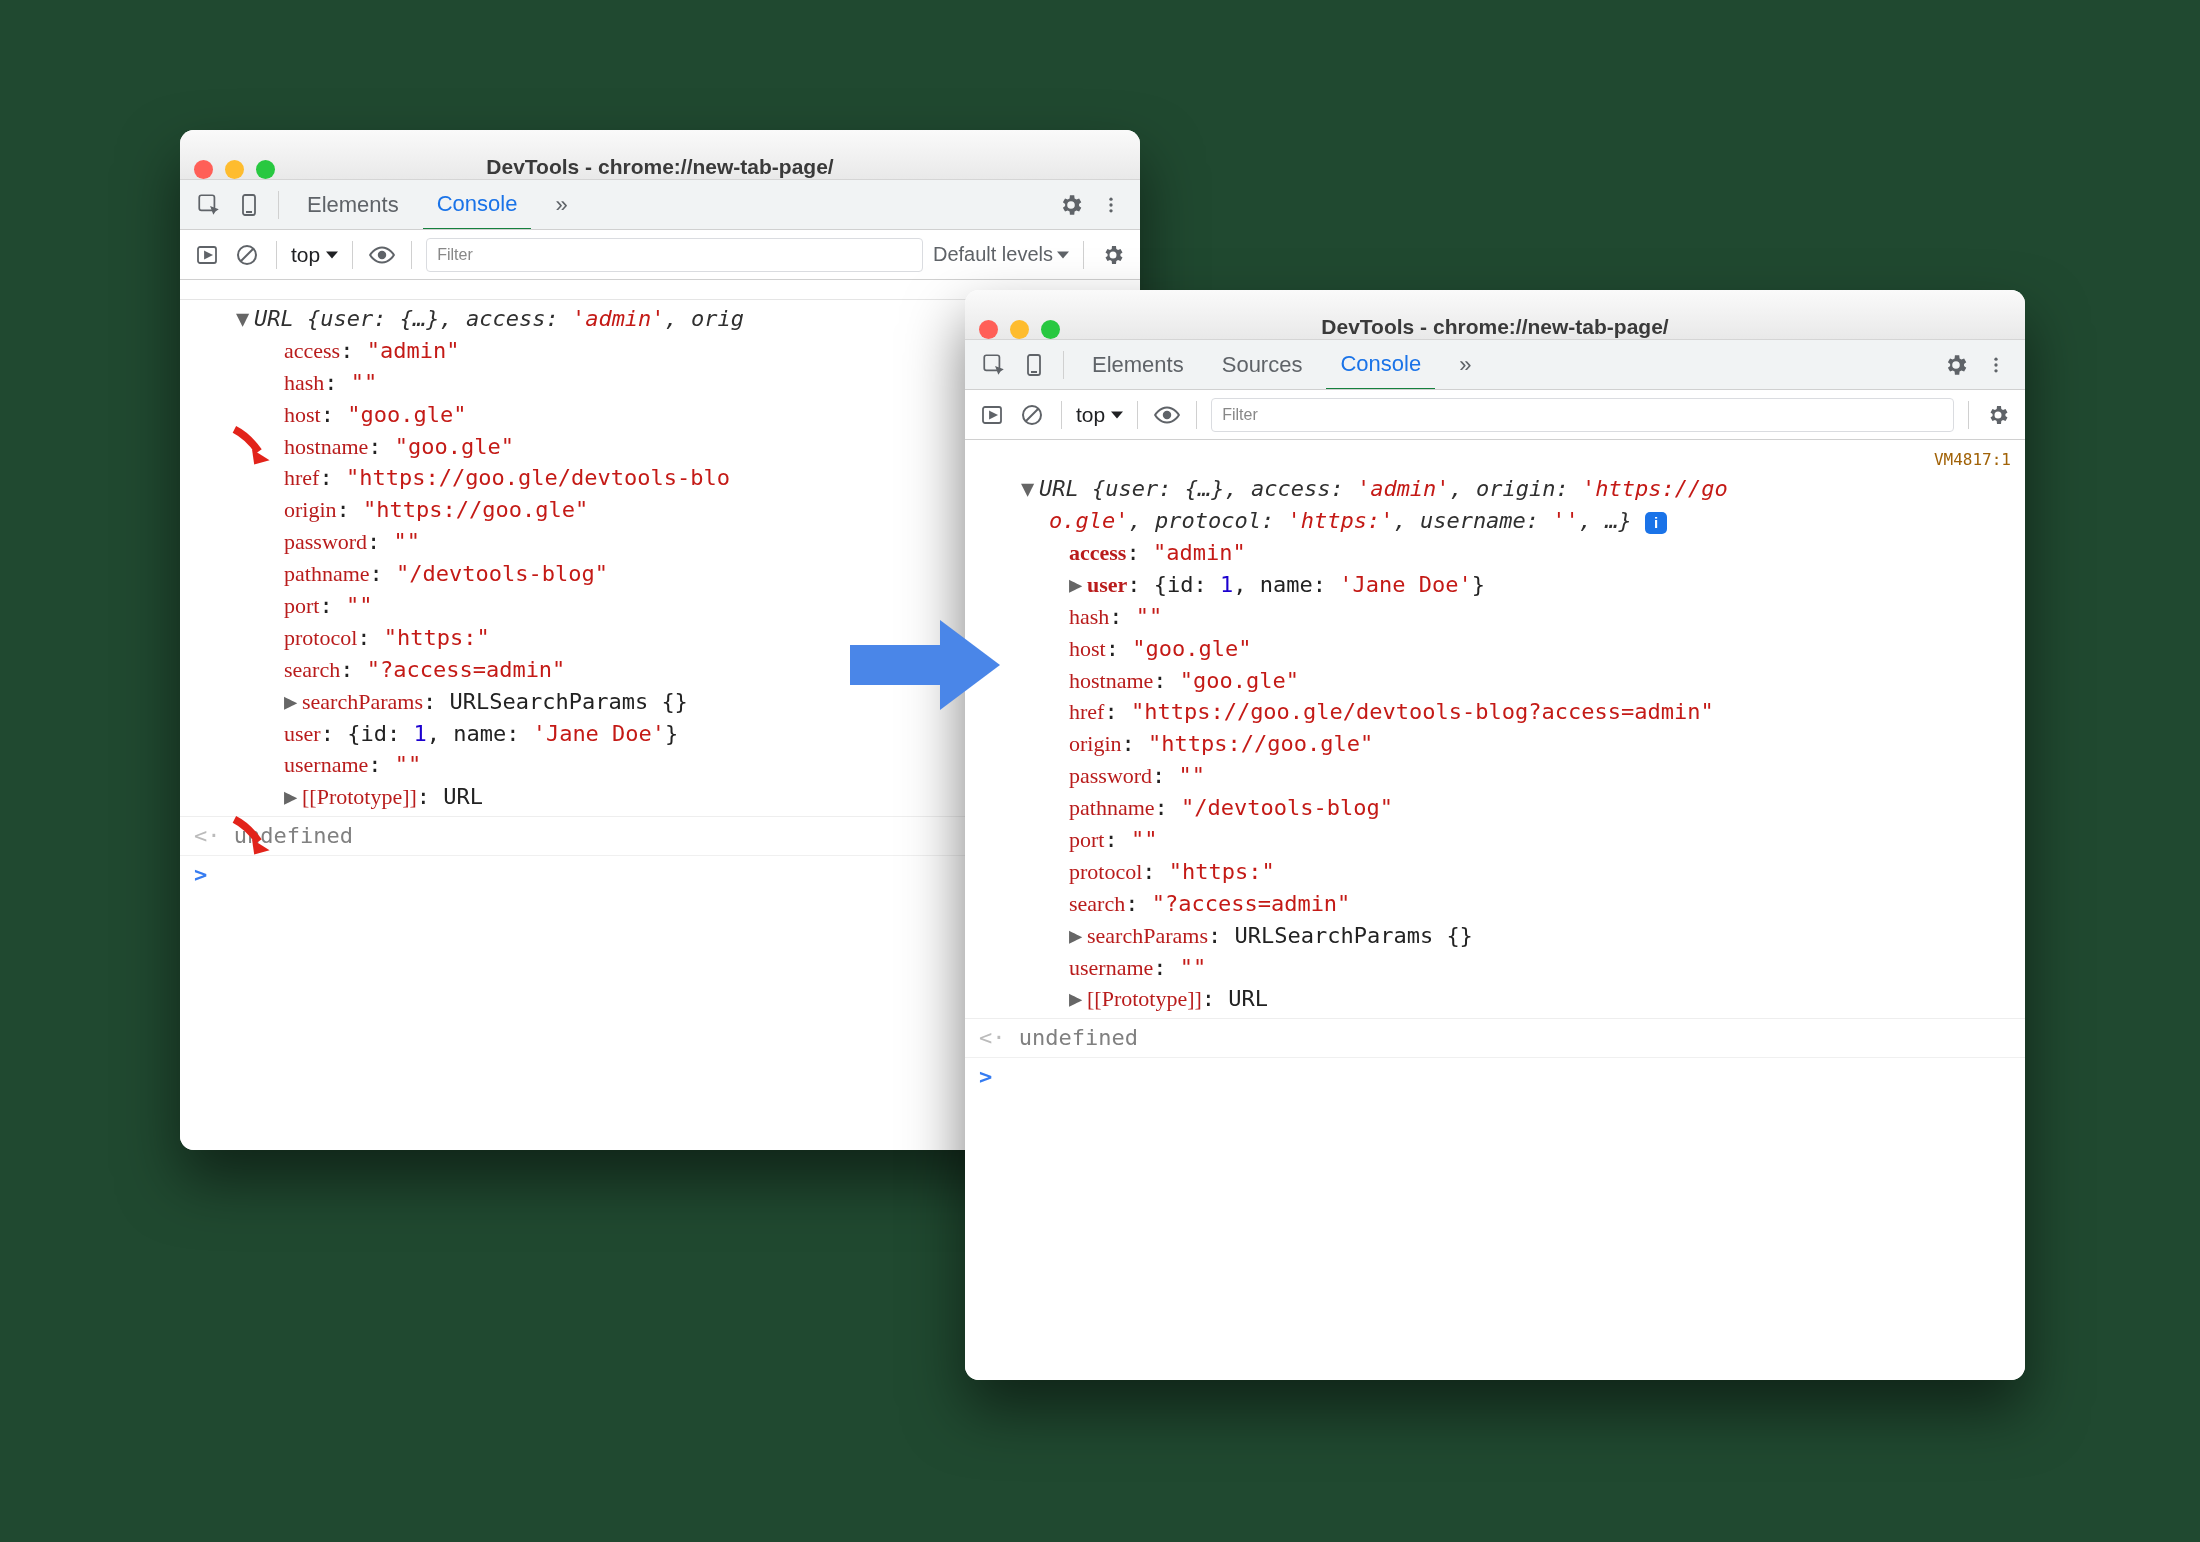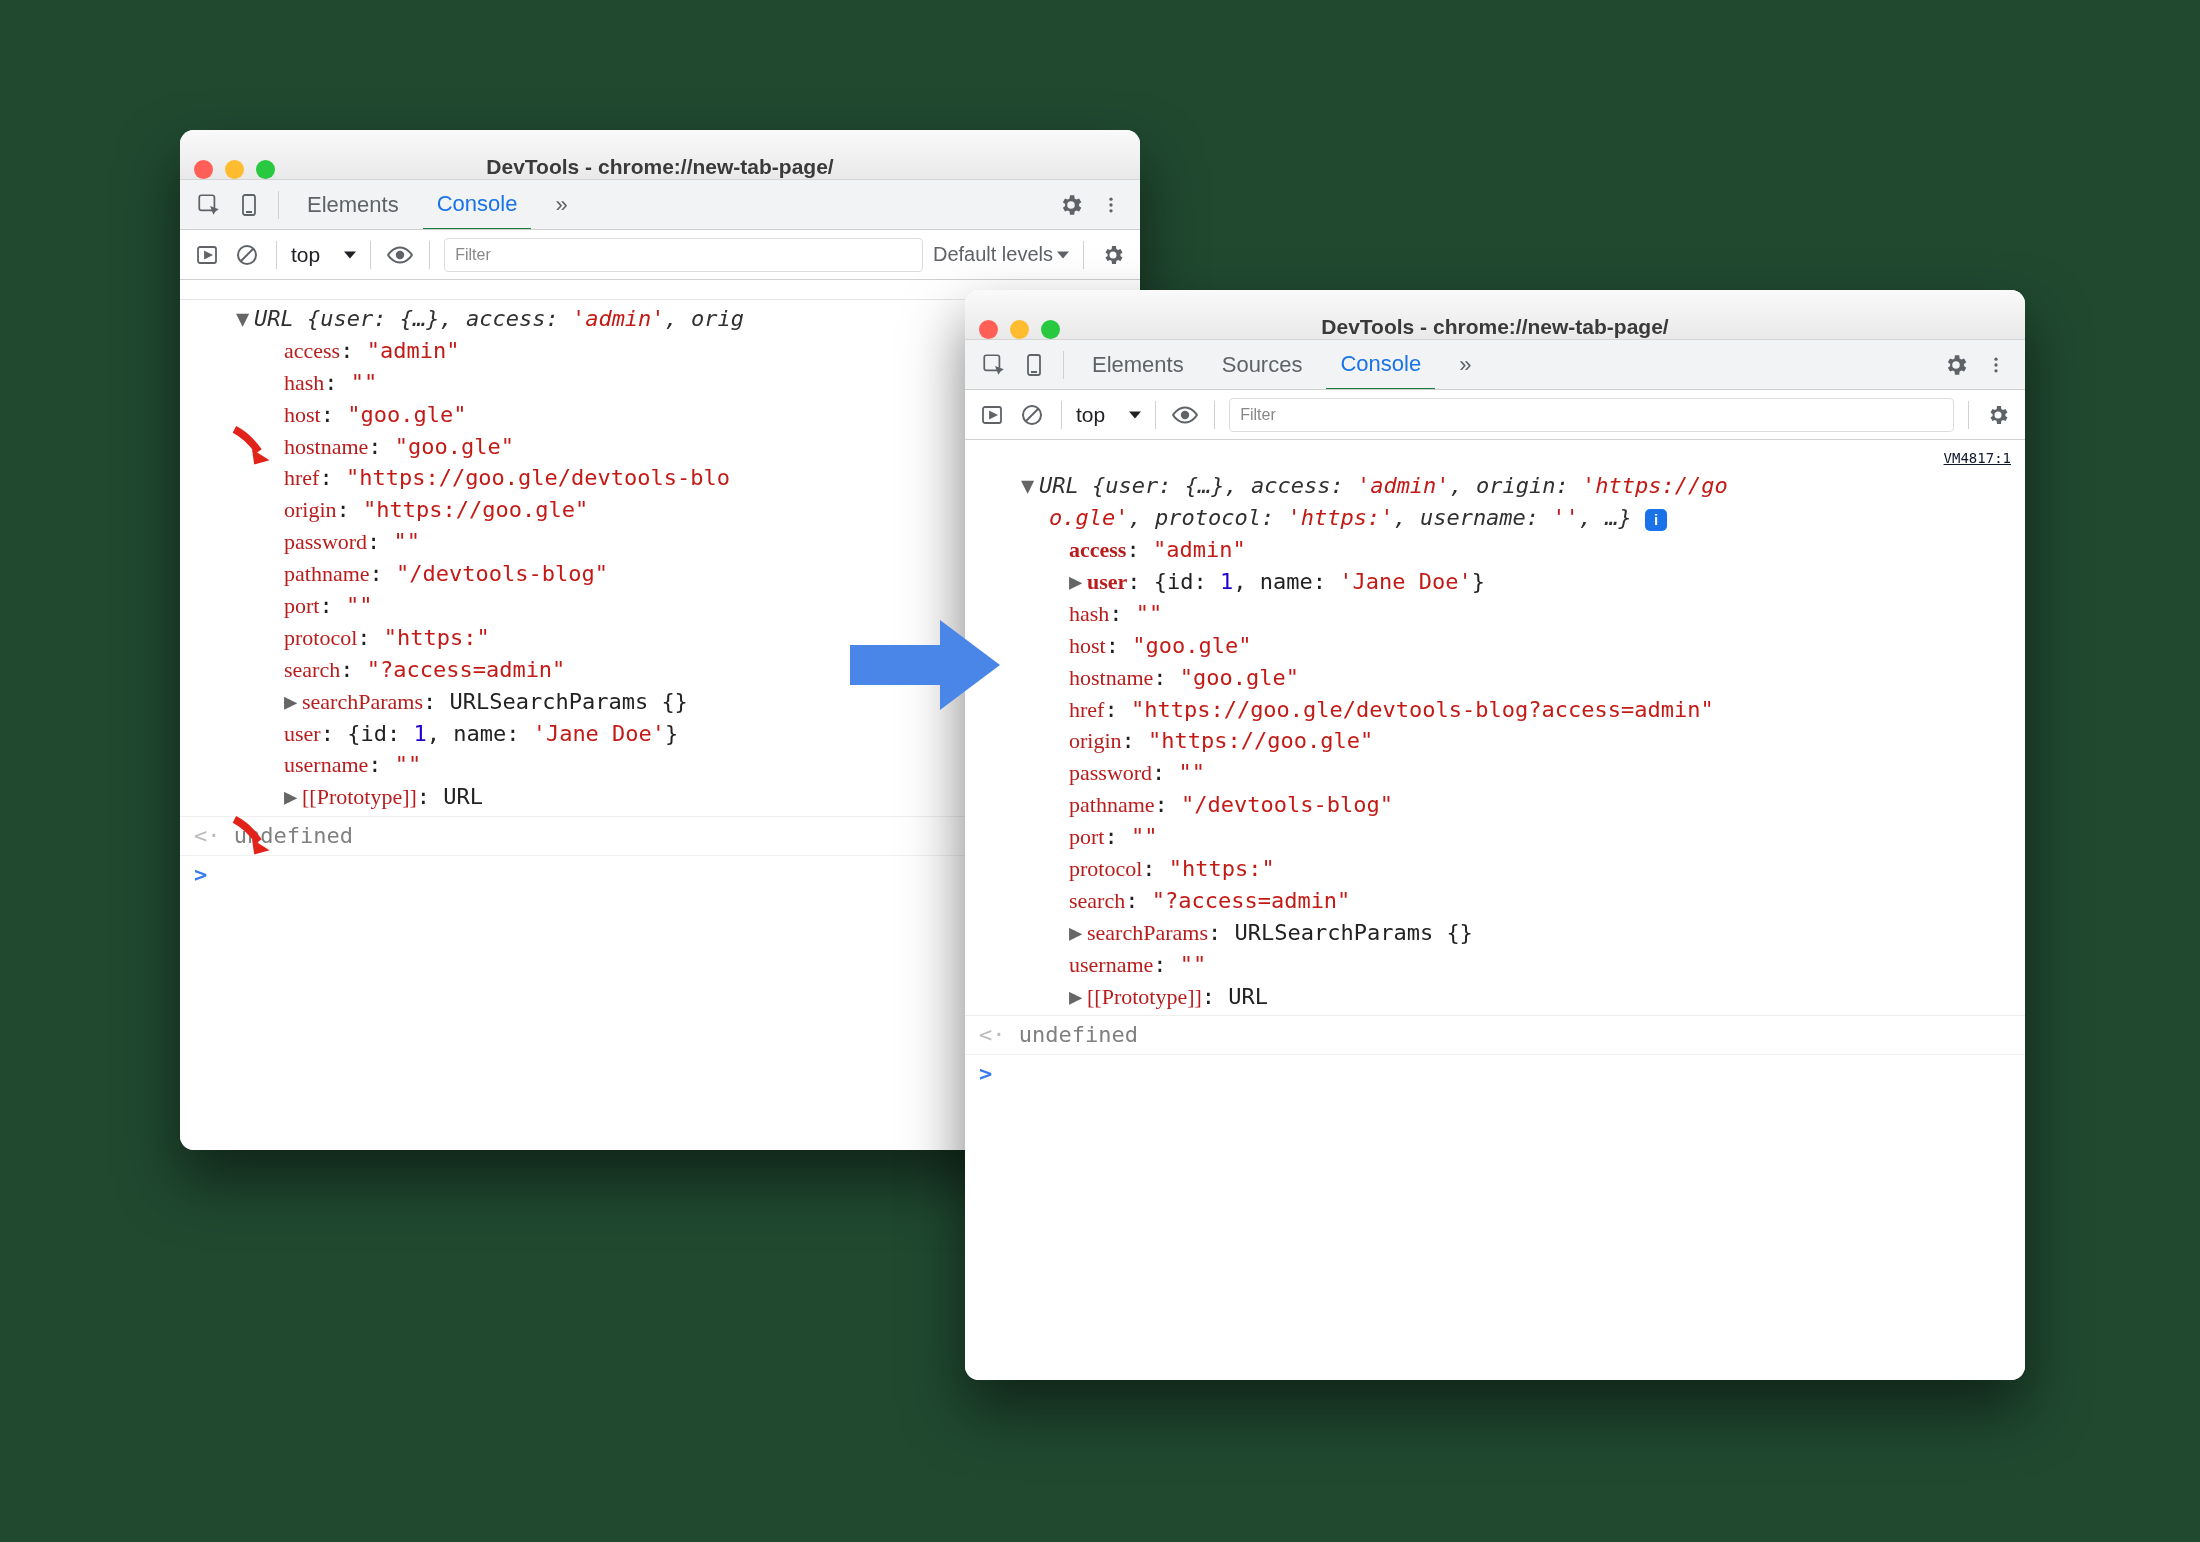--- a/index.html
+++ b/index.html
@@ -57,21 +57,21 @@
   .tab.active { color: #1a73e8; border-bottom: 1px solid #15803d; font-weight: 400; }
   .spacer { flex: 1; }
   .subbar {
     height: 50px;
     background: #fff;
     border-bottom: 1px solid #d0d0d0;
     display: flex; align-items: center; padding: 0 12px; gap: 10px;
   }
   .subbar .ico { width: 30px; height: 30px; display: flex; align-items: center; justify-content: center; color: #5f6368; cursor: pointer; }
   .scope {
-    display: flex; align-items: center; gap: 24px;
+    display: flex; align-items: center; gap: 6px;
     color: #202124; font-size: 21px; cursor: pointer;
   }
   .filter {
     flex: 1; height: 34px; border: 1px solid #dadce0; border-radius: 4px;
     padding: 0 10px; font-size: 16px; color: #5f6368; display: flex; align-items: center;
     background: #fff;
   }
   .levels { color: #5f6368; font-size: 20px; display: flex; align-items: center; gap: 4px; }
   .console {
     font-family: Menlo, Consolas, monospace;
@@ -86,21 +86,21 @@
   .indent3 { padding-left: 90px; }
   .key { color: #b91c1c; font-family: Liberation Serif, serif; }
   .str { color: #c41a16; }
   .num { color: #1c00cf; }
   .obj { color: #222; }
   .italic { font-style: italic; }
   .tri { color: #666; margin-right: 4px; display: inline-block; width: 14px; }
   .prompt-arrow { color: #367cf1; font-weight: bold; }
   .return-arrow { color: #bbb; }
   .undef { color: #808080; }
-  .vm-link { color: #0f172a; text-decoration: underline; float: right; font-size: 14px; }
+  .vm-link { color: #a16207; float: right; font-size: 16px; }
   .info-badge {
     display: inline-flex; width: 22px; height: 22px; background: #1a73e8;
     color: #fff; border-radius: 5px; font-size: 15px; font-weight: bold;
     align-items: center; justify-content: center; font-style: normal;
     font-family: sans-serif;
   }
   .arrow-transition {
     position: absolute;
     left: 850px; top: 610px;
     width: 150px; height: 100px;

